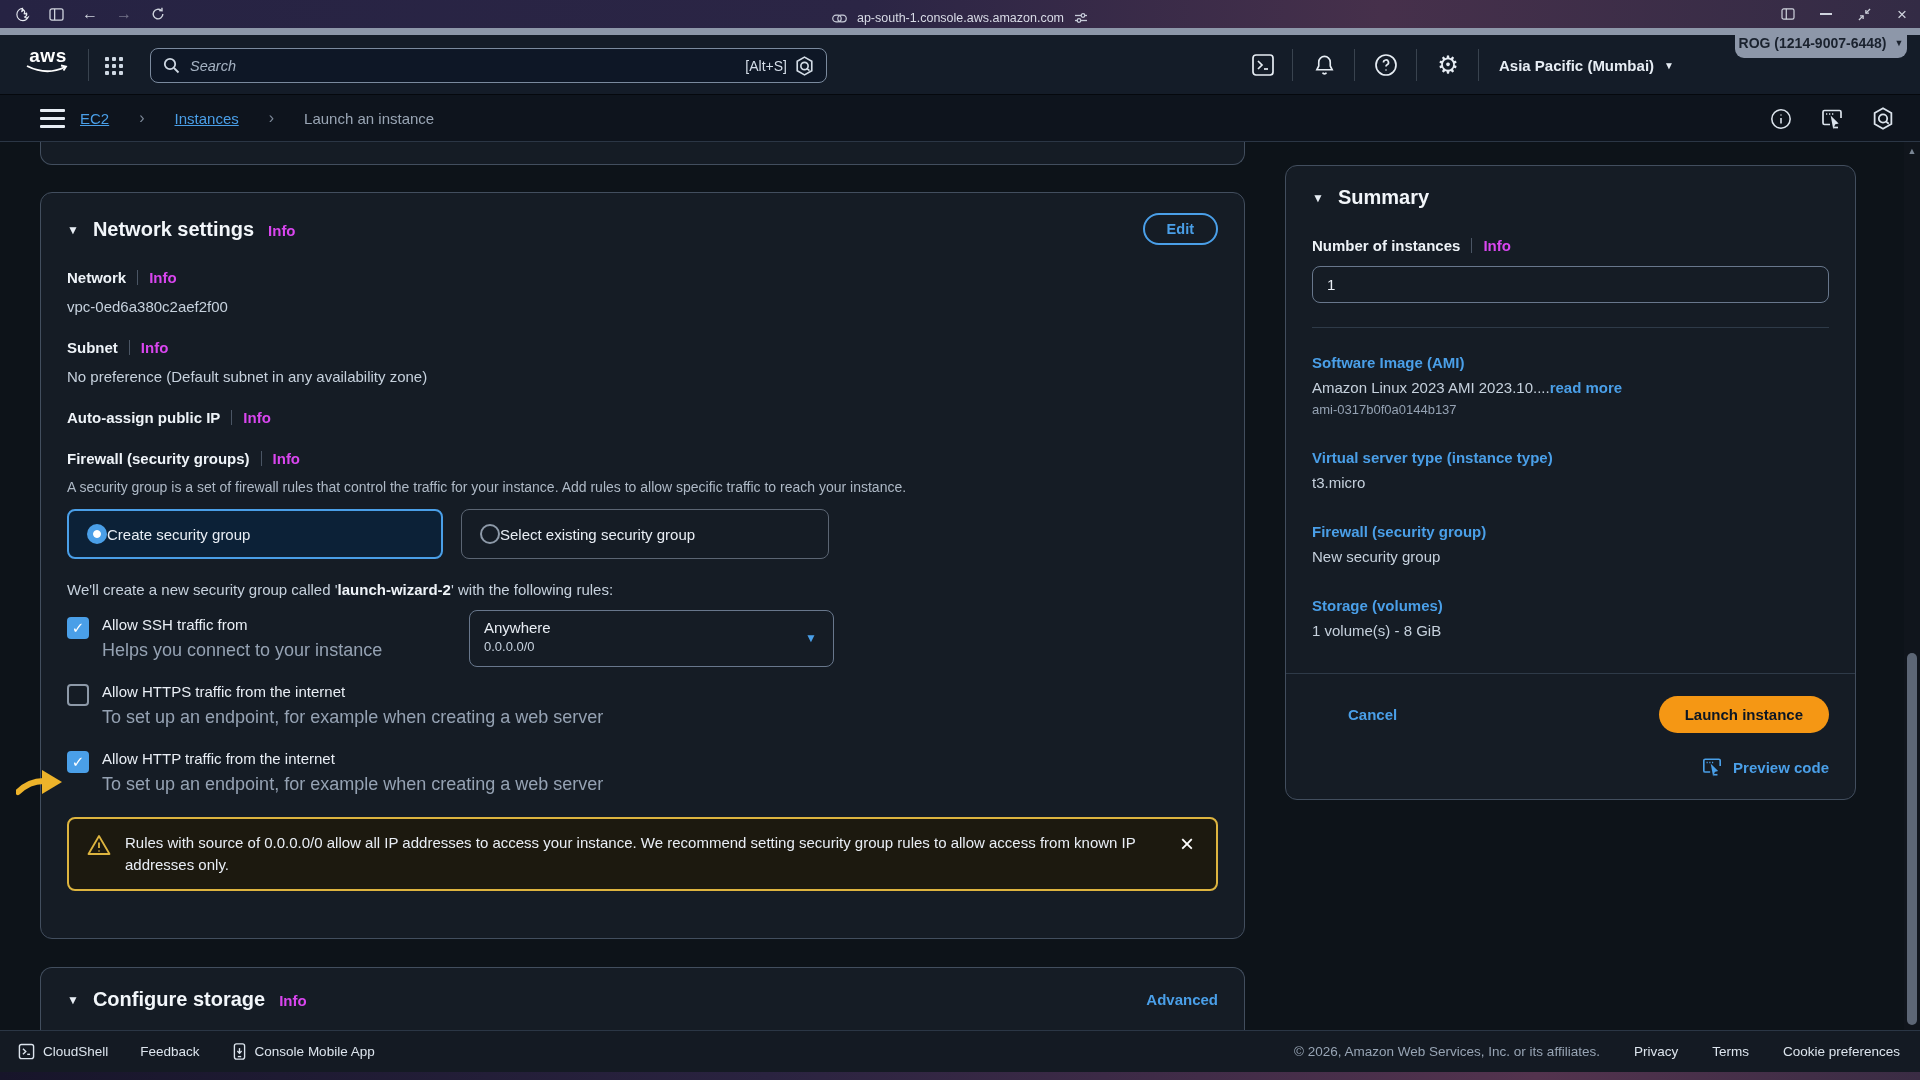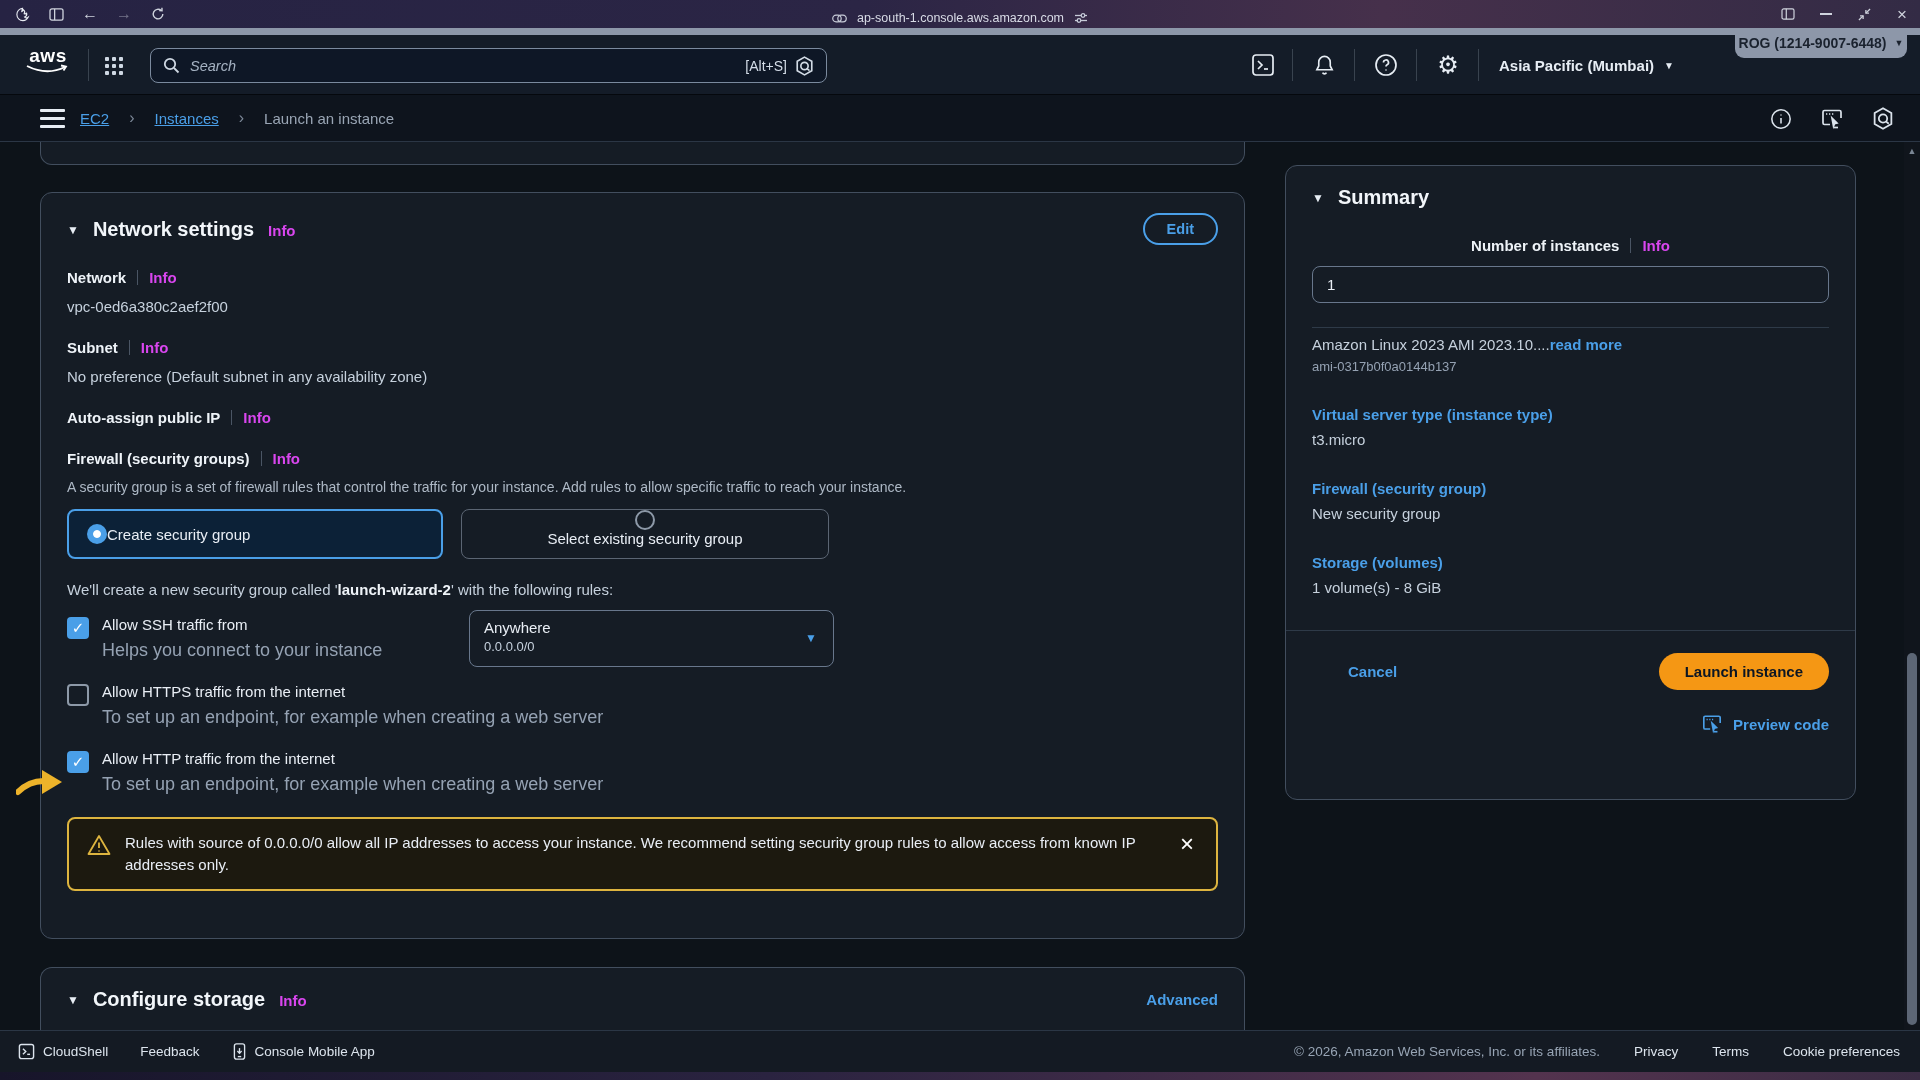--- a/index.html
+++ b/index.html
@@ -35,21 +35,21 @@
   .region { position:absolute; left:1499px; top:0; height:60px; display:flex; align-items:center; gap:10px; color:#e7edf4; font-size:15px; font-weight:700; }
   .caret { font-size:10px; color:#e7edf4; }
   .account-tab { position:absolute; left:1735px; top:28px; width:172px; height:30px; background:#8d97a9; border-radius:0 0 9px 9px; display:flex; align-items:center; justify-content:center; gap:8px; color:#1a222e; font-size:14px; font-weight:700; z-index:5; }
   .account-tab .caret { color:#1a222e; font-size:9px; }
   .rog-label { position:absolute; right:43px; top:68px; color:#fff; font-size:14.5px; font-weight:700; }
 
   
   .breadcrumb-bar { position:absolute; left:0; top:95px; width:1920px; height:47px; background:#0e141d; border-bottom:1px solid #2b3645; display:flex; align-items:center; }
   .hamburger { position:absolute; left:40px; top:14px; width:25px; height:19px; display:flex; flex-direction:column; justify-content:space-between; cursor:pointer; }
   .hamburger span { display:block; height:3px; background:#e7edf4; border-radius:1px; }
-  .crumbs { position:absolute; left:80px; display:flex; align-items:center; gap:20px; font-size:15px; }
+  .crumbs { position:absolute; left:80px; display:flex; align-items:center; gap:30px; font-size:15px; }
   .crumb-link { color:#4a9fe8; text-decoration:underline; font-weight:400; cursor:pointer; }
   .crumb-sep { color:#7b8797; font-size:16px; }
   .crumb-current { color:#99a5b4; }
   .bc-icons { position:absolute; right:26px; top:0; height:47px; display:flex; align-items:center; gap:28px; }
 
   
   .main { position:absolute; left:0; top:142px; width:1920px; height:888px; background:#0d1319; }
   .panel { background:#151c25; border:1px solid #424e5e; border-radius:12px; }
   .panel-sliver { position:absolute; left:40px; top:0; width:1205px; height:23px; background:#151c25; border:1px solid #424e5e; border-top:none; border-radius:0 0 12px 12px; }
 
@@ -61,21 +61,21 @@
   .info-link { color:#d946ef; font-size:15px; font-weight:700; cursor:pointer; }
   .btn-outline { background:transparent; border:2px solid #4a9fe8; border-radius:20px; color:#4a9fe8; font-weight:700; font-size:14.5px; padding:6px 22px; cursor:pointer; font-family:"Liberation Sans",sans-serif; }
   .fld-label { display:flex; align-items:center; gap:0; margin-top:24px; }
   .fld-label b { color:#eef3f8; font-size:15px; font-weight:700; }
   .lbl-div { width:1px; height:15px; background:#4a5564; margin:0 11px; }
   .fld-value { color:#c6d1dd; font-size:15px; margin-top:12px; }
   .fw-desc { color:#aeb9c6; font-size:14px; margin-top:12px; }
   .radio-row { display:flex; gap:18px; margin-top:14px; }
   .radio-card { height:50px; border-radius:8px; display:flex; align-items:center; padding:0 18px; cursor:pointer; }
   .radio-card.sel { width:376px; background:#0c2137; border:2px solid #4a9fe8; }
-  .radio-card.unsel { width:368px; background:transparent; border:1px solid #5b6573;flex-direction:column; }
+  .radio-card.unsel { width:368px; background:transparent; border:1px solid #5b6573; }
   .radio { width:20px; height:20px; border-radius:50%; }
   .radio.on { background:#4a9fe8; position:relative; }
   .radio.on::after { content:""; position:absolute; left:6px; top:6px; width:8px; height:8px; border-radius:50%; background:#0c2137; border:1px solid #fff; box-sizing:border-box; background:#fff; }
   .radio.off { border:2px solid #8d99a8; }
   .radio-card span { color:#e9eef5; font-size:15px; }
   .note { margin-top:22px; color:#c6d1dd; font-size:15px; }
   .note b { color:#eef3f8; }
   .rule { position:relative; display:flex; gap:13px; margin-top:22px; }
   .rule-1 { margin-top:18px; }
   .cbx { width:22px; height:22px; border-radius:4px; flex:none; margin-top:1px; }
@@ -90,21 +90,21 @@
   .warning { margin-top:22px; border:2px solid #ddb43f; border-radius:8px; background:#1c190f; padding:13px 18px; display:flex; gap:14px; align-items:flex-start; }
   .warn-text { color:#e9eef5; font-size:15px; line-height:1.45; max-width:1020px; }
   .warn-close { margin-left:auto; color:#fff; font-size:24px; line-height:1; cursor:pointer; padding:0 4px; }
 
   .storage-panel { position:absolute; left:40px; top:825px; width:1205px; height:63px; background:#151c25; border:1px solid #424e5e; border-bottom:none; border-radius:12px 12px 0 0; padding:20px 26px 0; }
   .adv-link { color:#4a9fe8; font-size:15px; font-weight:700; cursor:pointer; }
 
   
   .summary-panel { position:absolute; left:1285px; top:23px; width:571px; height:635px; padding:20px 26px; }
   .sum-title-row { display:flex; align-items:baseline; gap:14px; }
-  .sum-field-row { display:flex; align-items:center; margin-top:28px;justify-content:center; }
+  .sum-field-row { display:flex; align-items:center; margin-top:28px; }
   .num-input { margin-top:12px; width:100%; height:37px; background:transparent; border:1px solid #68778c; border-radius:8px; color:#e9eef5; font-size:15px; padding:0 14px; outline:none; font-family:"Liberation Sans",sans-serif; }
   .sum-div { height:1px; background:#2e3a48; margin-top:24px; }
   .sum-sec-label { color:#4a9fe8; font-size:15px; font-weight:700; margin-top:26px; cursor:pointer; }
   .sum-sec-value { color:#c6d1dd; font-size:15px; margin-top:8px; }
   .sum-sec-sub { color:#95a2b3; font-size:13px; margin-top:6px; }
   .read-more { color:#4a9fe8; font-weight:700; cursor:pointer; }
   .sum-full-div { height:1px; background:#2e3a48; margin:34px -26px 0; }
   .sum-actions { display:flex; align-items:center; justify-content:space-between; margin-top:22px; padding-left:36px; }
   .cancel-link { color:#4a9fe8; font-size:15px; font-weight:700; cursor:pointer; }
   .btn-primary { background:#f59714; border:none; border-radius:21px; color:#0c1624; font-weight:700; font-size:15px; padding:10px 26px; cursor:pointer; font-family:"Liberation Sans",sans-serif; }
@@ -400,20 +400,21 @@
         <span class="sec-title">Summary</span>
       </div>
       <div class="sum-field-row">
         <b style="color:#eef3f8; font-size:15px;">Number of instances</b>
         <span class="lbl-div"></span>
         <span class="info-link">Info</span>
       </div>
       <input class="num-input" type="text" value="1" style="">
       <div class="sum-div"></div>
 
+      <div class="sum-sec-label">Software Image (AMI)</div>
       <div class="sum-sec-value"><span>Amazon Linux 2023 AMI 2023.10....</span><span class="read-more">read more</span></div>
       <div class="sum-sec-sub">ami-0317b0f0a0144b137</div>
 
       <div class="sum-sec-label" style="margin-top:32px;">Virtual server type (instance type)</div>
       <div class="sum-sec-value">t3.micro</div>
 
       <div class="sum-sec-label" style="margin-top:32px;">Firewall (security group)</div>
       <div class="sum-sec-value">New security group</div>
 
       <div class="sum-sec-label" style="margin-top:32px;">Storage (volumes)</div>

